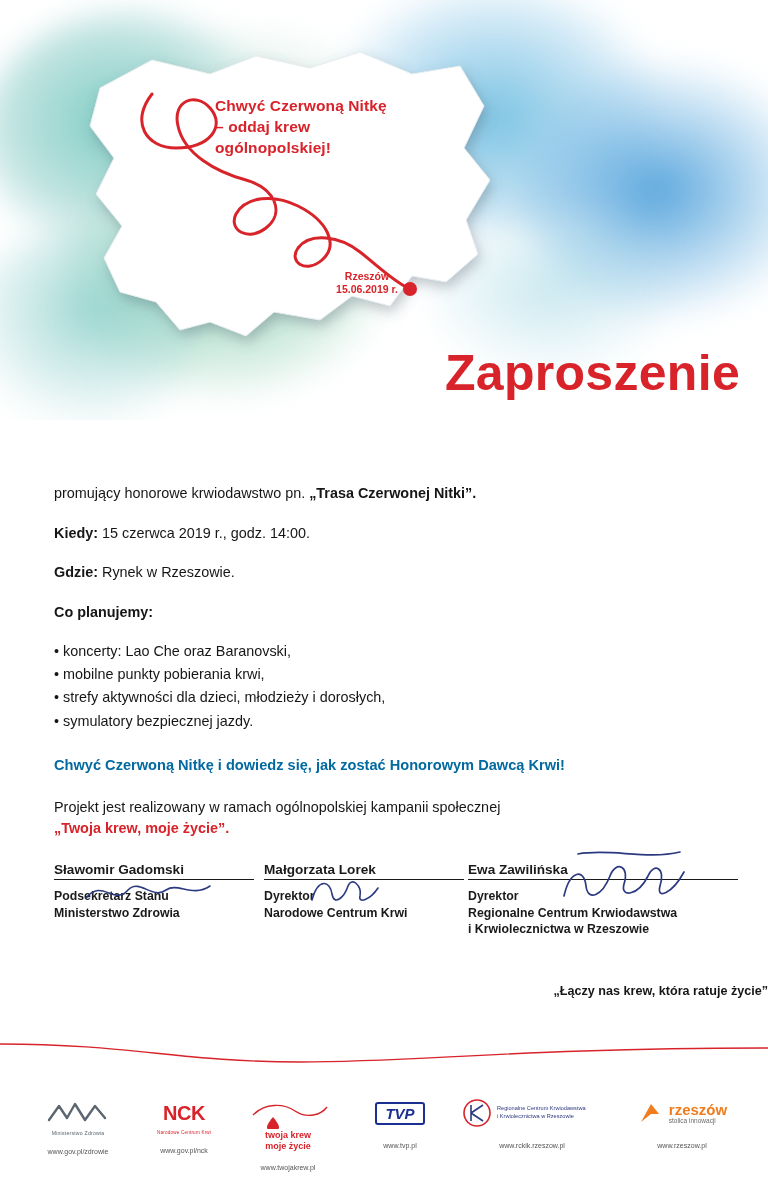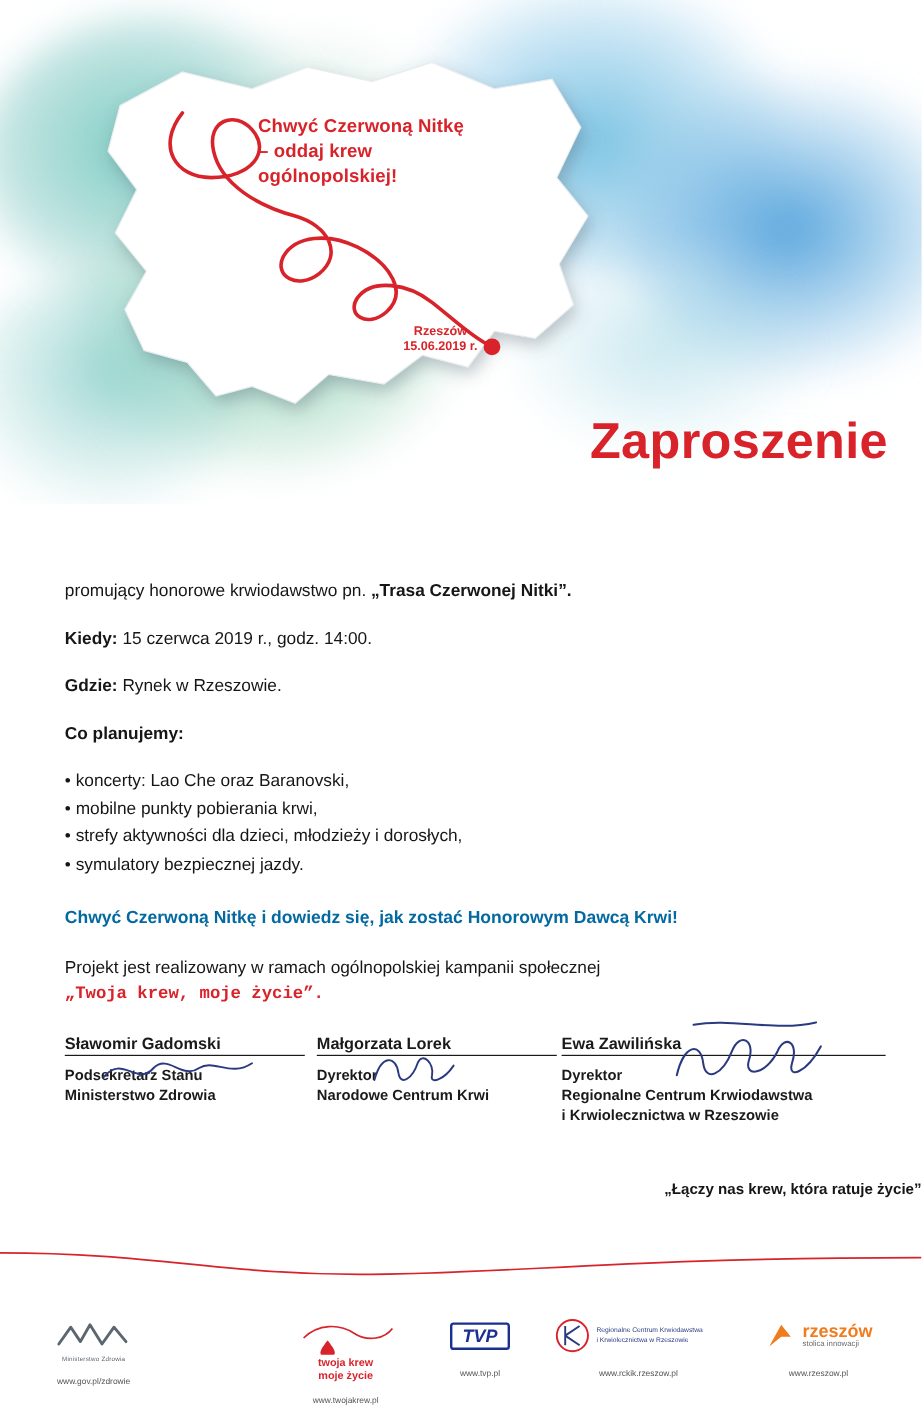--- a/index.html
+++ b/index.html
@@ -87,21 +87,21 @@
     line-height: 1.25;
     text-align: center;
     width: 110px;
   }
 
   .zaproszenie {
     position: absolute;
     right: 28px;
     top: 344px;
     color: #d8232a;
-    font-size: 42px;
+    font-size: 50px;
     font-weight: bold;
     letter-spacing: 0.3px;
   }
 
   
   .content {
     position: absolute;
     left: 54px;
     top: 440px;
     width: 660px;
@@ -118,21 +118,21 @@
     list-style: none;
     line-height: 1.62;
   }
   .list li { margin: 0; }
   .red-line {
     color: #0369a1;
     font-weight: bold;
     margin: 0 0 20px 0;
     font-size: 14.6px;
   }
-  .red-quote { color: #d8232a; font-weight: bold; font-family: Liberation Mono, monospace; }
+  .red-quote { color: #d8232a; font-weight: bold; }
 
   
   .signatures {
     position: absolute;
     left: 54px;
     top: 862px;
     width: 680px;
     height: 110px;
     font-size: 12.4px;
   }
@@ -366,20 +366,27 @@
   <div class="logo l1">
     <div class="lg-mark">
       <svg width="70" height="30">
         <path d="M6,22 L16,8 L24,20 L32,6 L42,22 L52,8 L62,20" fill="none" stroke="#5b6670" stroke-width="2.4" stroke-linecap="round" stroke-linejoin="round"></path>
       </svg>
     </div>
     <div class="mz-txt">Ministerstwo Zdrowia</div>
     <div class="lg-url">www.gov.pl/zdrowie</div>
   </div>
 
+  <div class="logo l2">
+    <div class="lg-mark">
+      <span class="ncnk">NCK</span>
+    </div>
+    <div class="ncnk-sub">Narodowe Centrum Krwi</div>
+    <div class="lg-url">www.gov.pl/nck</div>
+  </div>
 
   <div class="logo l3">
     <div class="lg-mark">
       <svg width="90" height="32">
         <path d="M10,18 C22,6 40,6 52,14 C64,22 78,18 84,10" fill="none" stroke="#d8232a" stroke-width="1.4"></path>
         <path d="M30,20 C30,20 24,27 24,30 C24,33 27,35 30,35 C33,35 36,33 36,30 C36,27 30,20 30,20 Z" fill="#d8232a"></path>
       </svg>
     </div>
     <div class="twoja-krew">twoja krew<br>moje życie</div>
     <div class="lg-url">www.twojakrew.pl</div>

